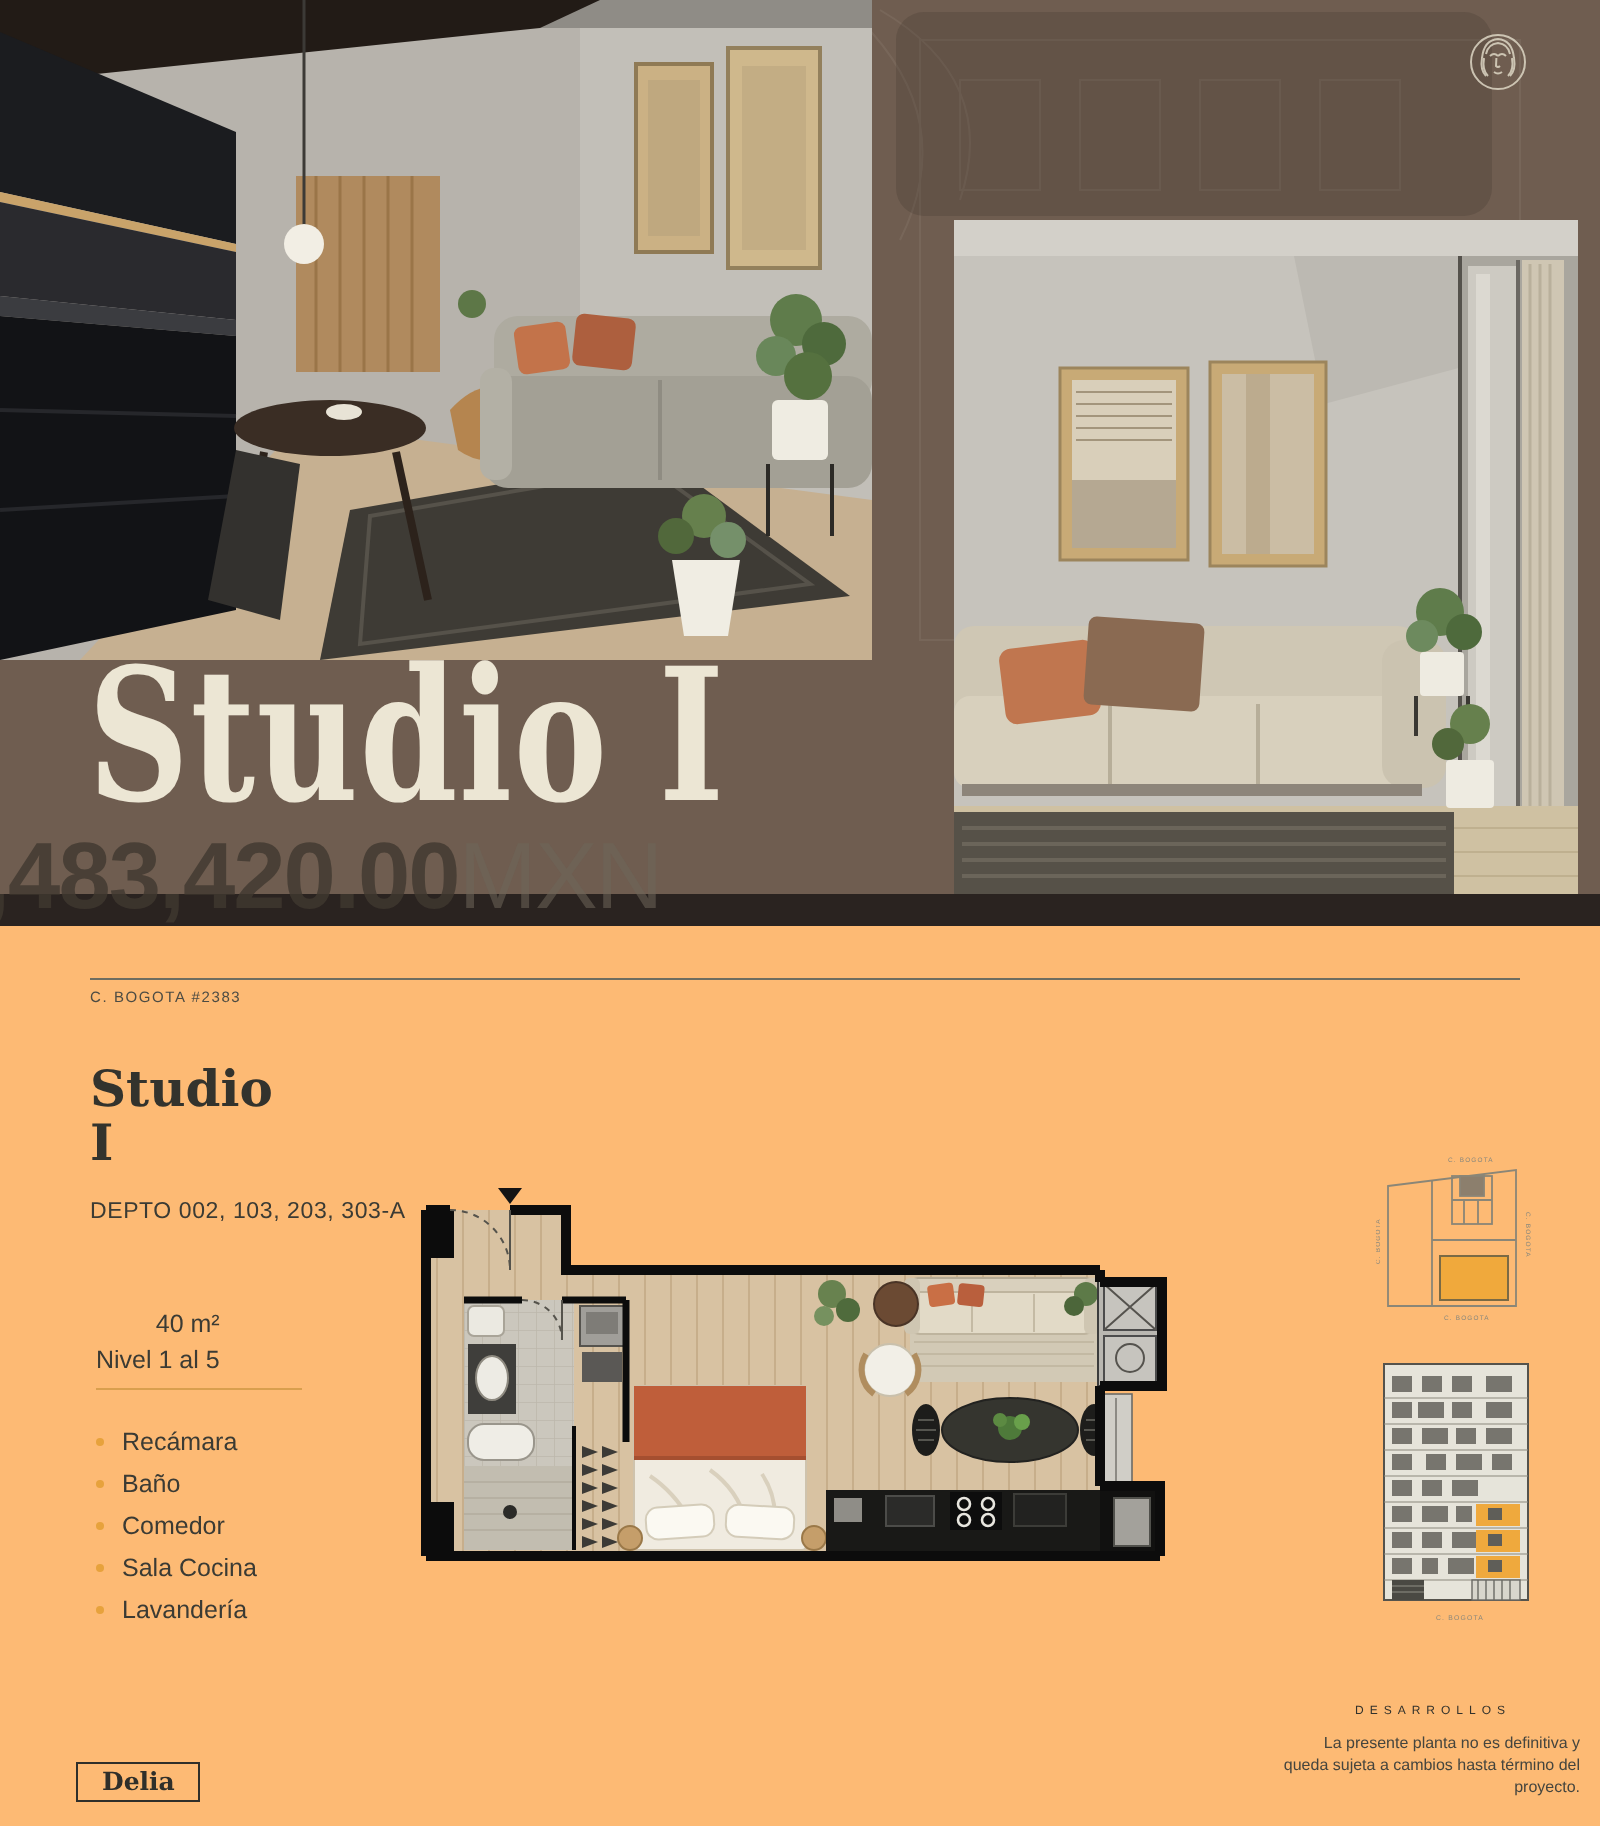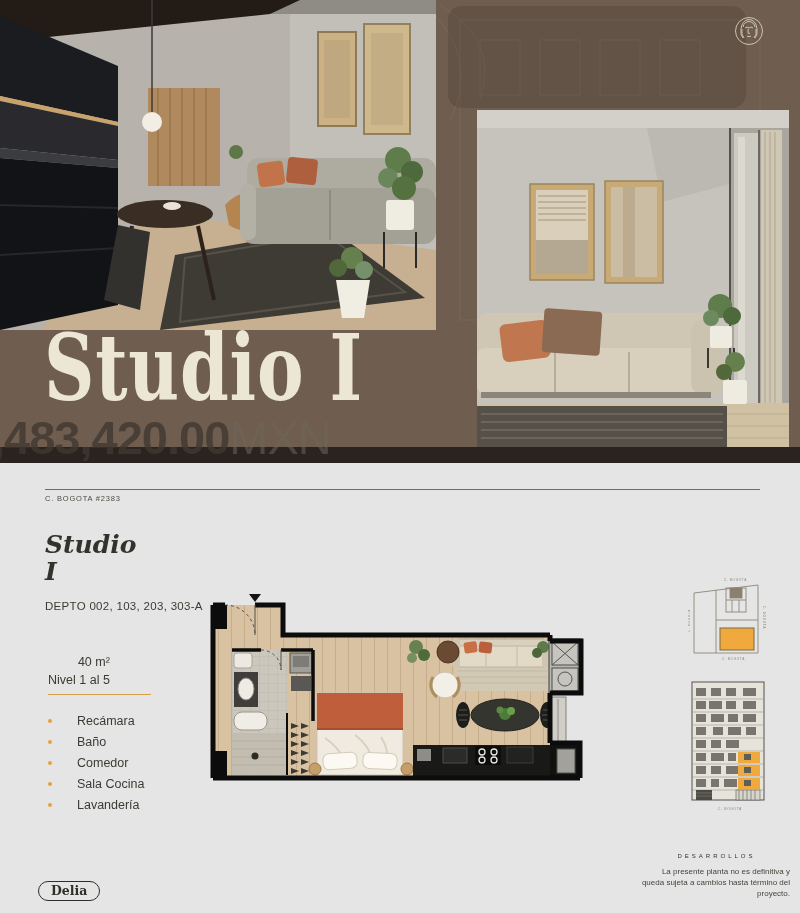--- a/index.html
+++ b/index.html
@@ -16,41 +16,41 @@
   .hero-title{position:absolute;left:44px;top:322px;font-family:"DejaVu Serif",serif;
               font-weight:bold;font-size:92px;line-height:1;color:#ece6d4;
               transform:scaleX(.76);transform-origin:left top;letter-spacing:1px;white-space:nowrap;}
   .hero-price{position:absolute;left:-8px;top:414px;font-size:47px;line-height:1;
               letter-spacing:-1px;white-space:nowrap;z-index:6;}
   .hero-price .amt{font-weight:700;color:rgba(64,56,48,.80);}
   .hero-price .cur{font-weight:400;color:rgba(110,102,90,.55);}
   
   .band{position:absolute;left:0;top:447px;width:800px;height:16px;background:#2a2320;}
   
-  .sheet{position:absolute;left:0;top:463px;width:800px;height:450px;background:#e5e5e5;}
+  .sheet{position:absolute;left:0;top:463px;width:800px;height:450px;background:#fdba74;}
   .rule{position:absolute;left:45px;top:26px;width:715px;border-top:1px solid #6e6d60;}
   .address{position:absolute;left:45px;top:31px;font-size:7.5px;letter-spacing:.8px;color:#4c4b43;}
   .unit-title{position:absolute;left:45px;top:68px;font-family:"DejaVu Serif",serif;
-              font-weight:bold;font-size:25px;line-height:1.08;color:#33332d;font-style:italic;}
+              font-weight:bold;font-size:25px;line-height:1.08;color:#33332d;}
   .depto{position:absolute;left:45px;top:137px;font-size:11.5px;letter-spacing:.3px;color:#3b3b34;}
   .specs{position:absolute;left:48px;top:190px;font-size:12.5px;line-height:1.45;color:#3b3b34;text-align:right;}
   .accent-hr{position:absolute;left:48px;top:231px;width:103px;border-top:1.5px solid #d99f4e;}
   .features{position:absolute;left:48px;top:247px;margin:0;padding:0;list-style:none;
             font-size:12.5px;color:#3b3b34;}
-  .features li{display:flex;align-items:center;height:21px;gap:16px;}
+  .features li{display:flex;align-items:center;height:21px;}
   .features .dot{width:4px;height:4px;border-radius:50%;background:#e7a23c;margin-right:9px;}
   .floorplan{position:absolute;left:205px;top:130px;}
   .siteplan{position:absolute;left:688px;top:107px;}
   .elevation{position:absolute;left:686px;top:215px;}
   .brand{position:absolute;left:640px;top:388px;width:150px;text-align:center;color:#32322c;}
   .brand .name{font-size:21px;font-weight:700;letter-spacing:6px;margin-left:6px;}
   .brand .sub{font-size:6px;letter-spacing:3px;margin-top:2px;margin-left:3px;}
   .brand .disc{margin-top:7px;font-size:8px;line-height:1.4;text-align:right;color:#45453e;}
   .badge{position:absolute;left:38px;top:418px;padding:1px 12px 2px;border:1.5px solid #2f2f2a;
-         border-radius:10px;font-family:"DejaVu Serif",serif;font-weight:bold;
+         border-radius:0;font-family:"DejaVu Serif",serif;font-weight:bold;
          font-size:12.5px;color:#2f2f2a;}
   svg text{font-family:"Liberation Sans",sans-serif;}
 </style>
 </head>
 <body>
 
 <div class="page">
 
   <div class="hero">
 

